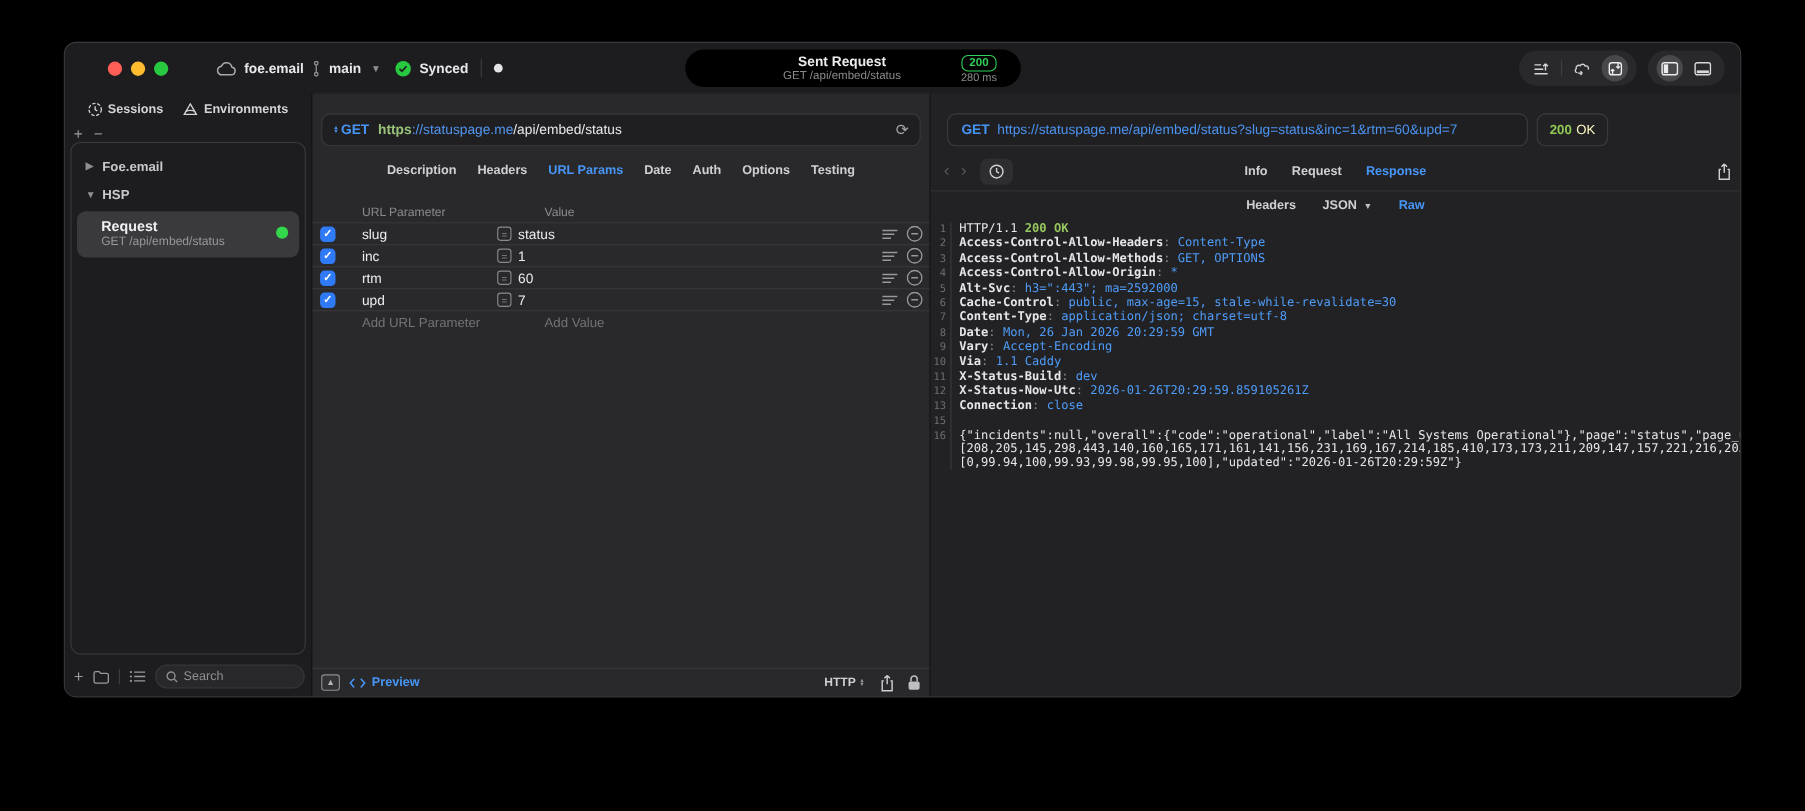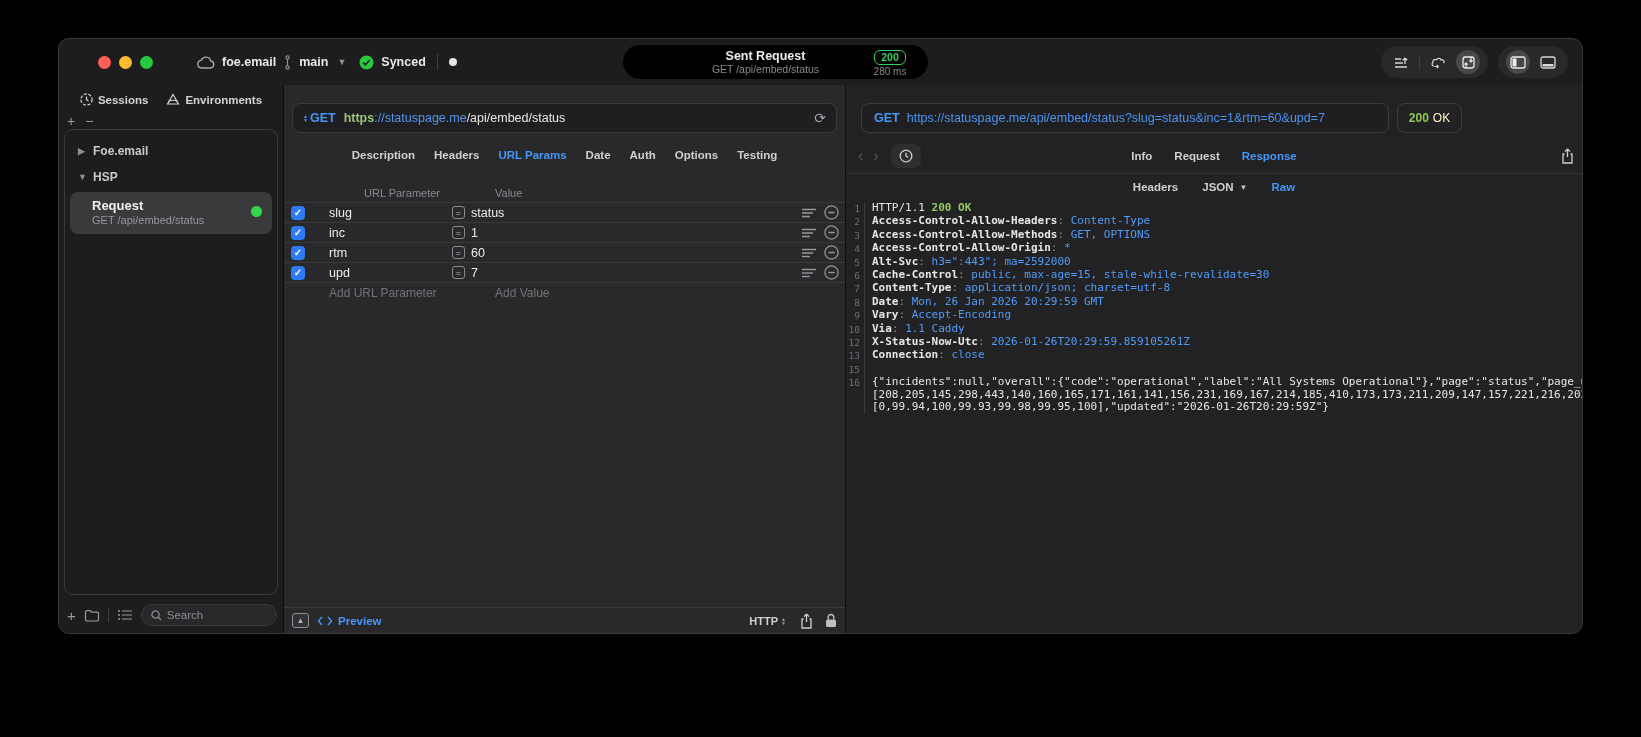--- a/index.html
+++ b/index.html
@@ -59,21 +59,21 @@
   .url-bar { position:absolute; top:18px; left:8px; right:8px; height:30px; background:#1f1f21; border:1px solid #3a3a3c;
     border-radius:8px; display:flex; align-items:center; padding:0 10px; font-size:12.5px; }
   .updown { display:inline-flex; flex-direction:column; line-height:4px; font-size:5px; color:#4796f7; margin-right:2px; }
   .m-get { color:#4796f7; font-weight:bold; margin-right:8px; display:flex; align-items:center; }
   .u-scheme { color:#98c379;font-weight:bold; } .u-host { color:#5295ee; } .u-path { color:#e8e8ea; }
   .refresh { margin-left:auto; color:#a2a2a6; font-size:14px; }
   .mid-tabs { position:absolute; top:64px; left:0; right:0; display:flex; justify-content:center; gap:19px;
     font-size:11.5px; color:#d0d0d2; font-weight:bold; }
   .mid-tabs .tab.active { color:#4796f7; }
   .ptable { position:absolute; top:102px; left:0; right:0; }
-  .pthead { display:flex; color:#8a8a8e; font-size:11px; height:16px; border-bottom:1px solid #39393b;gap:35px; }
+  .pthead { display:flex; color:#8a8a8e; font-size:11px; height:16px; border-bottom:1px solid #39393b; }
   .pthead .c1 { width:45px; } .pthead .c2 { flex:1; } .pthead .c3 { width:350px; }
   .prow { display:flex; align-items:center; height:20px; border-bottom:1px solid #39393b; font-size:12.5px; color:#ececee; }
   .pcheck { width:45px; display:flex; justify-content:flex-start; padding-left:7px; }
   .cbox { width:14px; height:14px; border-radius:4px; background:#2f7af7; color:#fff; font-size:10px; font-weight:bold;
     display:flex; align-items:center; justify-content:center; line-height:1; }
   .pname { flex:1; }
   .pvals { width:350px; display:flex; align-items:center; gap:6px; }
   .eqbox { width:13px; height:13px; border:1px solid #8a8a8e; border-radius:3px; color:#b4b4b8; font-size:9px;
     display:flex; align-items:center; justify-content:center; }
   .pacts { display:flex; align-items:center; gap:8px; padding-right:6px; color:#98989c; }
@@ -555,20 +555,25 @@
             <span class="ln">9</span>
             <span class="lsep"></span>
             <span class="lt"><span class="hn">Vary</span><span class="hc">: </span><span class="hv">Accept-Encoding</span></span>
           </div>
           <div class="rline">
             <span class="ln">10</span>
             <span class="lsep"></span>
             <span class="lt"><span class="hn">Via</span><span class="hc">: </span><span class="hv">1.1 Caddy</span></span>
           </div>
           <div class="rline">
+            <span class="ln">11</span>
+            <span class="lsep"></span>
+            <span class="lt"><span class="hn">X-Status-Build</span><span class="hc">: </span><span class="hv">dev</span></span>
+          </div>
+          <div class="rline">
             <span class="ln">12</span>
             <span class="lsep"></span>
             <span class="lt"><span class="hn">X-Status-Now-Utc</span><span class="hc">: </span><span class="hv">2026-01-26T20:29:59.859105261Z</span></span>
           </div>
           <div class="rline">
             <span class="ln">13</span>
             <span class="lsep"></span>
             <span class="lt"><span class="hn">Connection</span><span class="hc">: </span><span class="hv">close</span></span>
           </div>
           <div class="rline">

